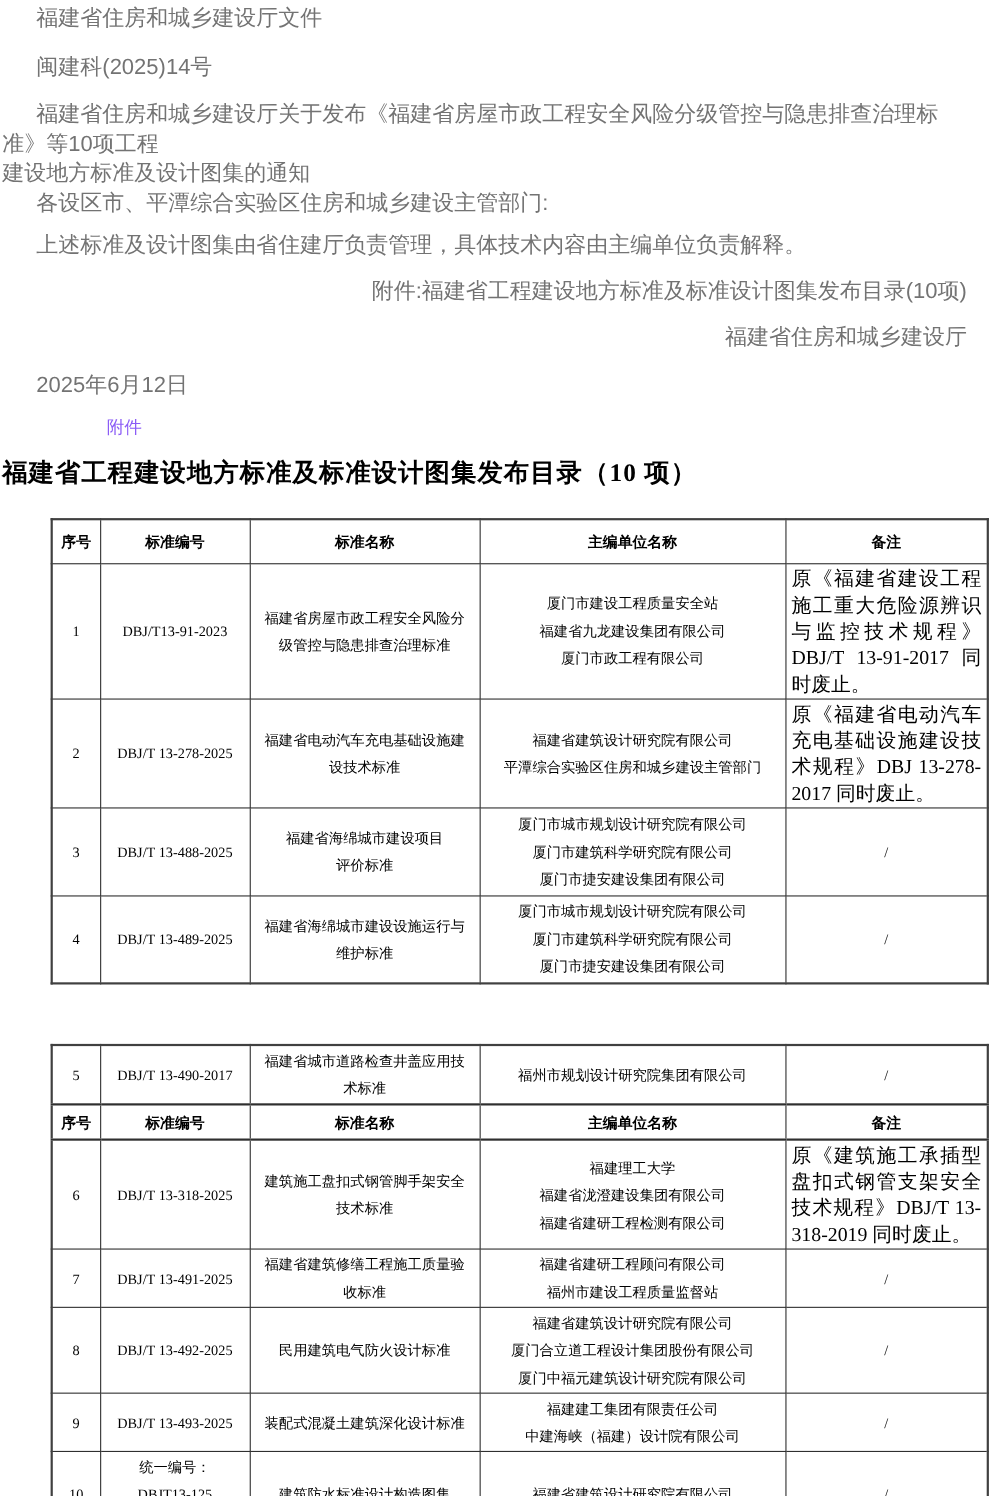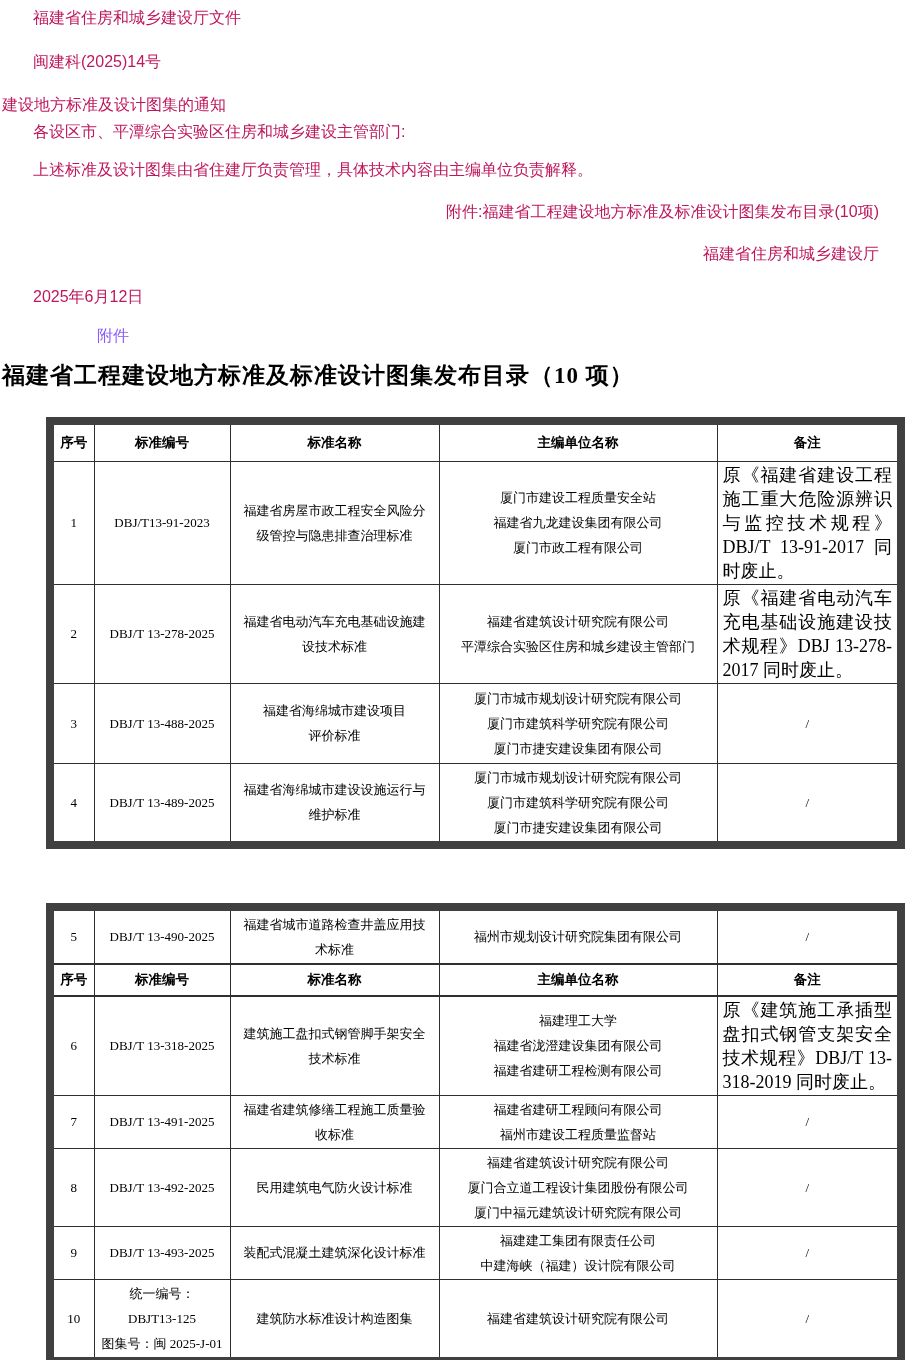--- a/index.html
+++ b/index.html
@@ -2,36 +2,36 @@
 <html><head>
 <meta charset="utf-8">
 <style>
   html,body{margin:0;padding:0;background:#ffffff;}
   body{
     width:909px;height:1360px;overflow:hidden;position:relative;
     font-family:"Liberation Sans",sans-serif;color:#1a1a1a;
   }
   
   .doc{padding:4px 30px 0 2px;}
-  .para{font-size:16px;line-height:27px;color:#be185d;}
+  .para{font-size:20px;line-height:27px;color:#737373;}
   .para .line{white-space:normal;}
   .para .line.first{text-indent:31px;}
   .m0{margin-top:0;} .m17{margin-top:17px;} .m16{margin-top:16px;}
   .m18{margin-top:18px;} .m11{margin-top:11px;} .m15{margin-top:15px;text-align:right;}
   .attachment{margin:11px 0 0 95px;font-size:16px;line-height:30px;color:#8b5cf6;}
   .doc-title{
     margin-top:8px;
     font-family:"Liberation Serif",serif;font-weight:bold;
     font-size:23px;line-height:34px;color:#000;letter-spacing:1px;
   }
   
   table.tbl{
     border-collapse:collapse;table-layout:fixed;width:851px;margin-left:46px;
     font-family:"Liberation Serif",serif;color:#000;
-    border:8px solid #404040;
+    border:2px solid #404040;
   }
   .tbl1{margin-top:24px;}
   .tbl2{margin-top:54px;}
   .tbl td,.tbl th{
     border:1px solid #2f2f2f;
     padding:1px 2px;
     font-size:13px;line-height:25px;
     text-align:center;vertical-align:middle;
     overflow:hidden;
   }
@@ -49,20 +49,21 @@
 
 <div class="doc">
   <div id="paragraphs">
       <div class="para m0">
         <div class="line first">福建省住房和城乡建设厅文件</div>
       </div>
       <div class="para m17">
         <div class="line first">闽建科(2025)14号</div>
       </div>
       <div class="para m16">
+        <div class="line first">福建省住房和城乡建设厅关于发布《福建省房屋市政工程安全风险分级管控与隐患排查治理标准》等10项工程</div>
         <div class="line">建设地方标准及设计图集的通知</div>
       </div>
       <div class="para m0">
         <div class="line first">各设区市、平潭综合实验区住房和城乡建设主管部门:</div>
       </div>
       <div class="para m11">
         <div class="line first">上述标准及设计图集由省住建厅负责管理，具体技术内容由主编单位负责解释。</div>
       </div>
       <div class="para m15">
         <div class="line first">附件:福建省工程建设地方标准及标准设计图集发布目录(10项)</div>
@@ -165,21 +166,21 @@
     <col style="width:44px">
       <col style="width:136px">
       <col style="width:209px">
     <col style="width:278px">
       <col style="width:184px">
   </colgroup>
   <tbody id="t2">
       <tr style="height: 54px;">
         <td>5</td>
         <td class="code-cell">
-          <span class="cell-line">DBJ/T 13-490-2025</span>
+          <span class="cell-line">DBJ/T 13-490-2017</span>
         </td>
         <td>
           <span class="cell-line">福建省城市道路检查井盖应用技</span>
           <span class="cell-line">术标准</span>
         </td>
         <td>
           <span class="cell-line">福州市规划设计研究院集团有限公司</span>
         </td>
         <td>/</td>
       </tr>

